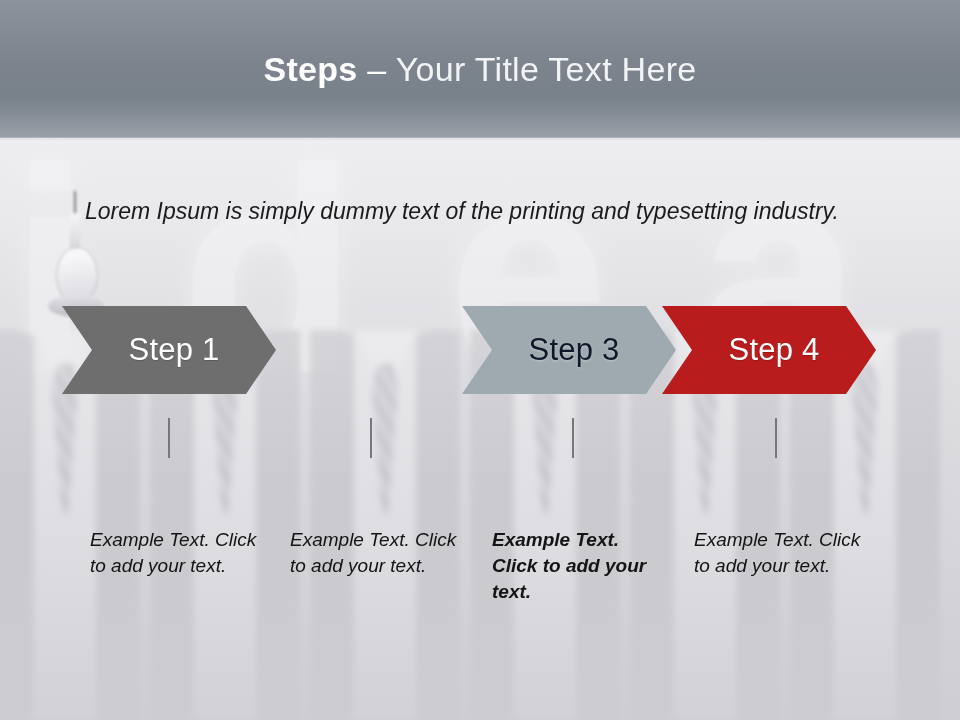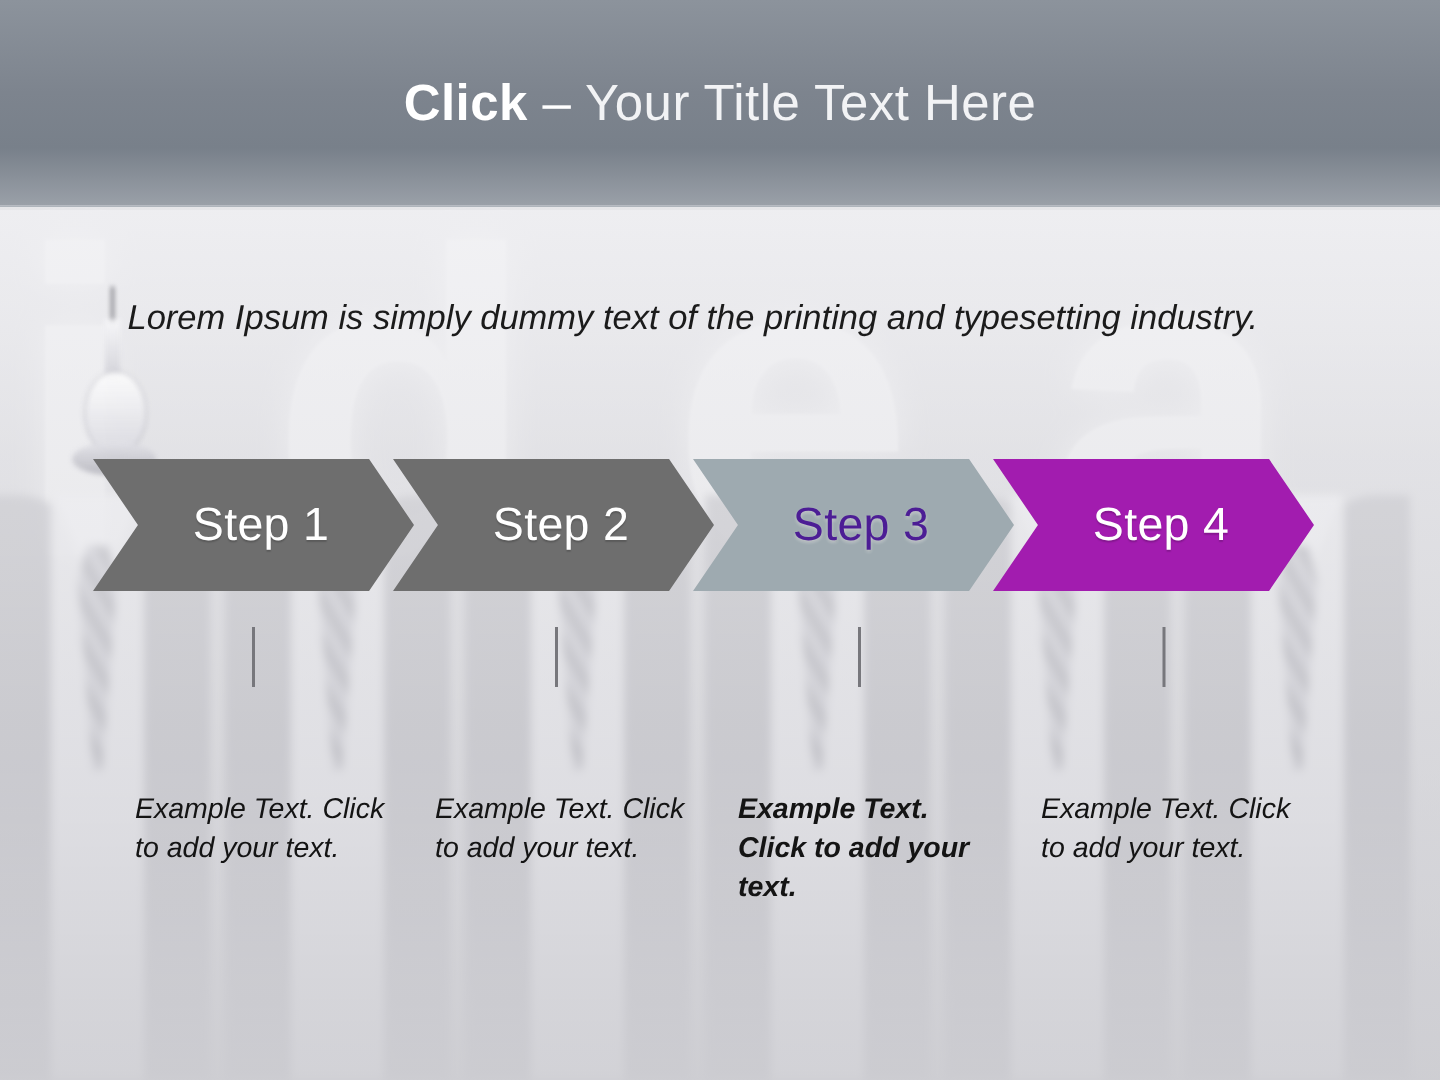--- a/index.html
+++ b/index.html
@@ -175,21 +175,21 @@
     justify-content: center;
   }
   .chev .lbl {
     font-size: 31px;
     color: #ffffff;
     padding-left: 10px;
     letter-spacing: 0.2px;
     text-shadow: 0 1px 1px rgba(0,0,0,0.18);
   }
   .chev.highlight .lbl {
-    color: #4c1d95;
+    color: #0f172a;
     text-shadow: 0 1px 2px rgba(255,255,255,0.55), 0 1px 1px rgba(0,0,0,0.15);
   }
 
   
   .tick {
     position: absolute;
     width: 2px;
     height: 40px;
     background: #77777c;
     top: 418px;
@@ -262,39 +262,36 @@
 
   <div class="lamp">
     <div class="wire"></div>
       <div class="neck"></div>
       <div class="glass"></div>
       <div class="base"></div>
   </div>
 
   <div class="header">
     <div class="header-title">
-      <span class="strong">Click</span>
+      <span class="strong">Steps</span>
       <span class="dash">–</span>
       <span class="light">Your Title Text Here</span>
     </div>
   </div>
 
   <div class="lead">Lorem Ipsum is simply dummy text of the printing and typesetting industry.</div>
 
   <div class="chevrons">
     <div class="chev" style="left:0px;   background:#6e6e6e;">
       <span class="lbl">Step 1</span>
     </div>
-    <div class="chev" style="left:200px; background:#6e6e6e;">
-      <span class="lbl">Step 2</span>
-    </div>
     <div class="chev highlight" style="left:400px; background:#9eaab0;">
       <span class="lbl">Step 3</span>
     </div>
-    <div class="chev" style="left:600px; background:#a21caf;">
+    <div class="chev" style="left:600px; background:#b91c1c;">
       <span class="lbl">Step 4</span>
     </div>
   </div>
 
   <div class="tick" style="left:168px;"></div>
   <div class="tick" style="left:370px;"></div>
   <div class="tick" style="left:572px;"></div>
   <div class="tick" style="left:775px;"></div>
 
   <div class="example" style="left:90px;">Example Text. Click  to add your text.</div>

